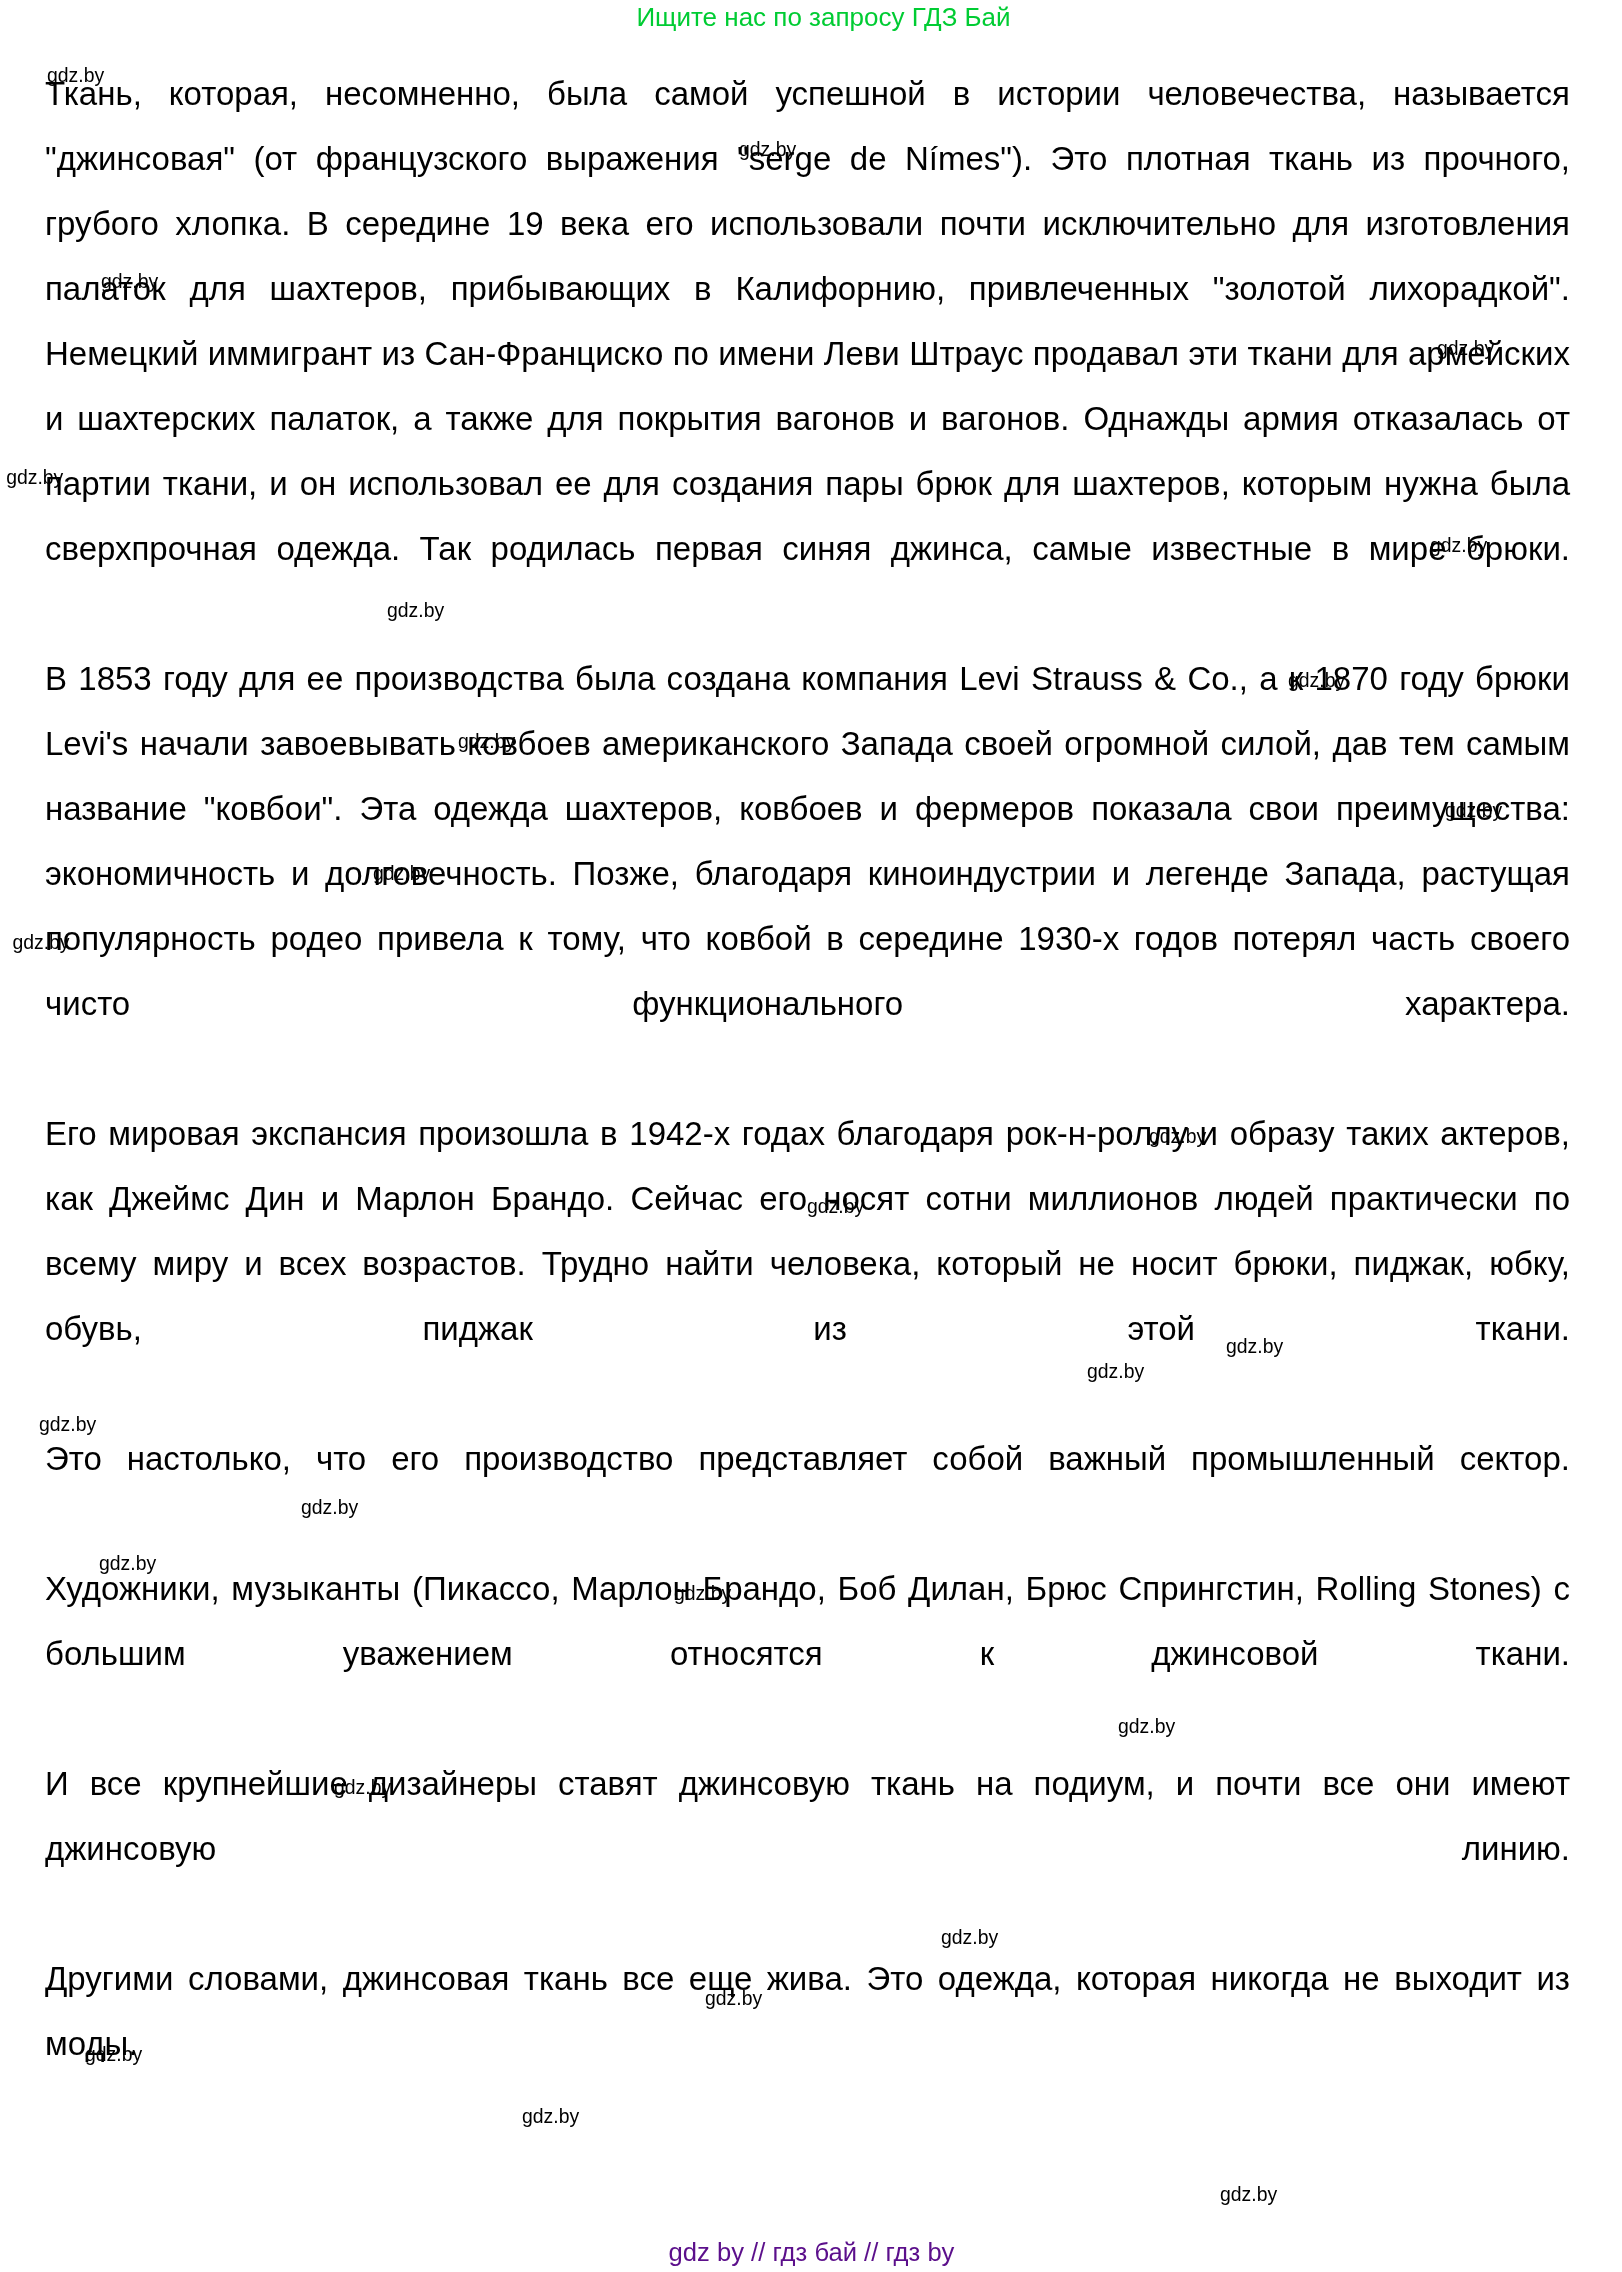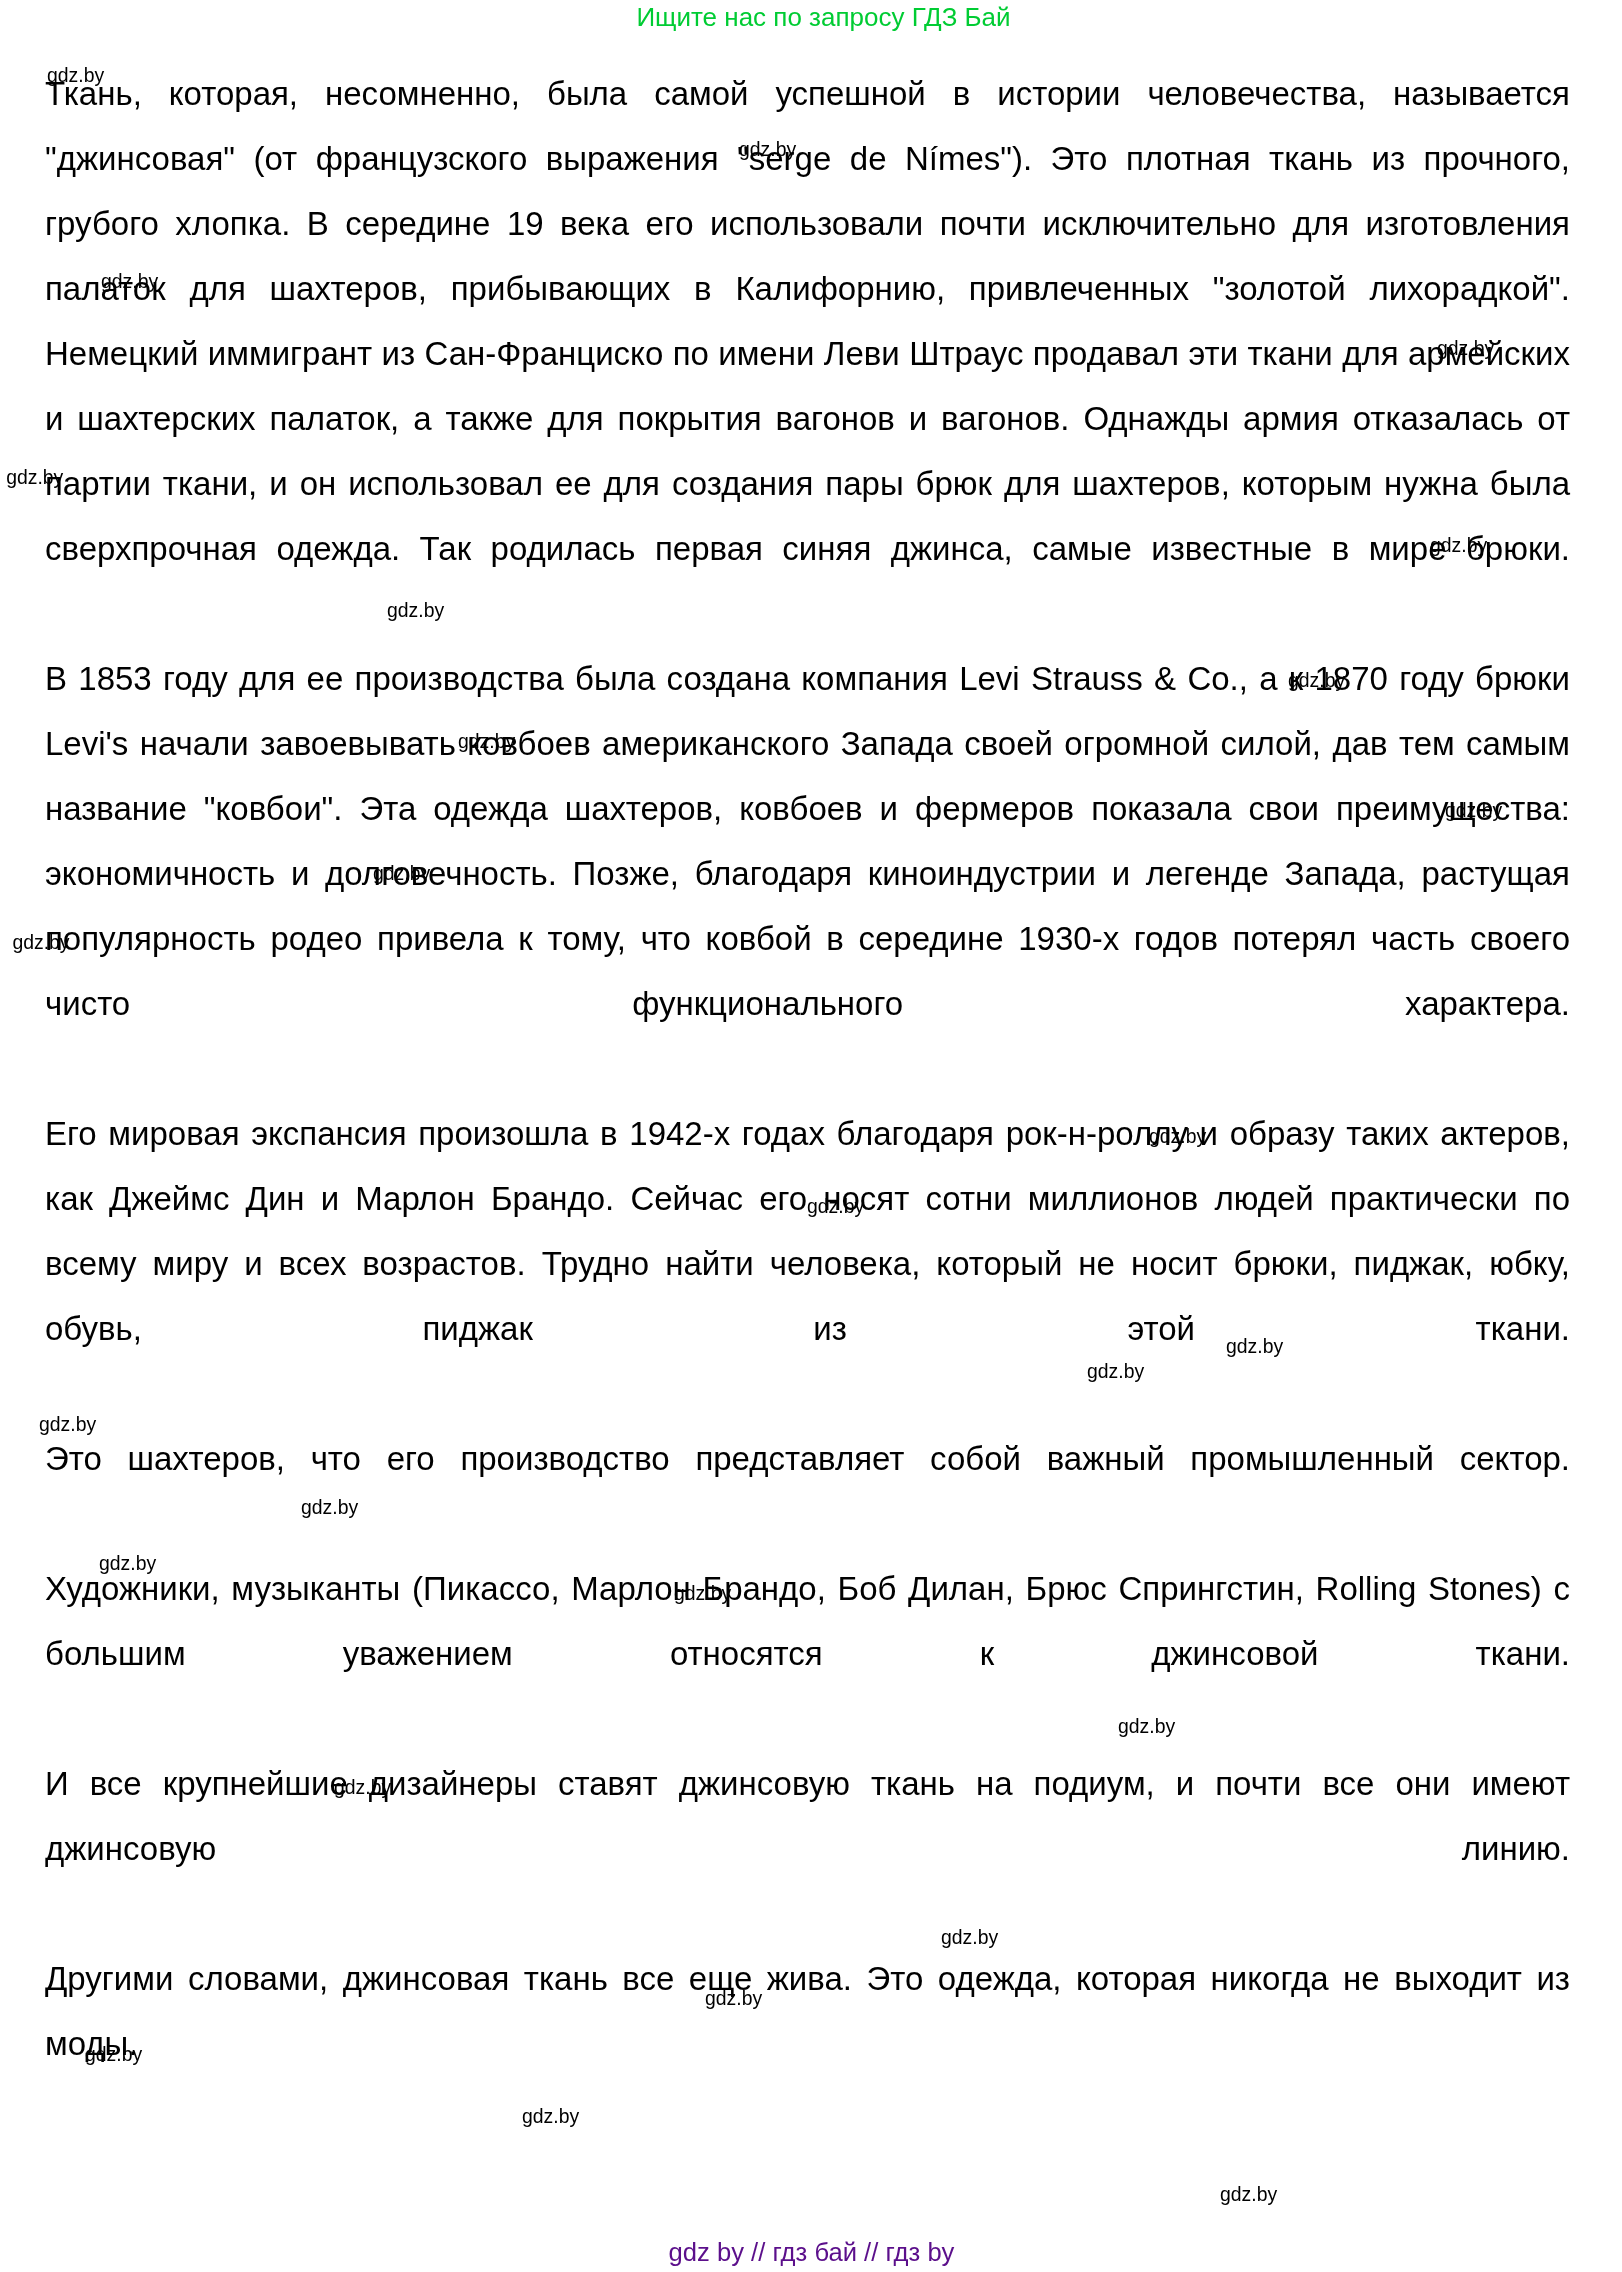--- a/index.html
+++ b/index.html
@@ -84,21 +84,21 @@
 <body>
 
 <div id="page">
 
   <div class="site-header" style="color: rgb(0, 204, 51);">Ищите нас по запросу ГДЗ Бай</div>
 
   <div class="content">
     <p class="para">Ткань, которая, несомненно, была самой успешной в истории человечества, называется "джинсовая" (от французского выражения "serge de Nímes").  Это плотная ткань из прочного, грубого хлопка.  В середине 19 века его использовали почти исключительно для изготовления палаток для шахтеров, прибывающих в Калифорнию, привлеченных "золотой лихорадкой". Немецкий иммигрант из Сан-Франциско по имени Леви Штраус продавал эти ткани для армейских и шахтерских палаток, а также для покрытия вагонов и вагонов. Однажды армия отказалась от партии ткани, и он использовал ее для создания пары брюк для шахтеров, которым нужна была сверхпрочная одежда.  Так родилась первая синяя джинса, самые известные в мире брюки.</p>
     <p class="para">В 1853 году для ее производства была создана компания Levi Strauss &amp; Co., а к 1870 году брюки Levi's начали завоевывать ковбоев американского Запада своей огромной силой, дав тем самым название "ковбои".  Эта одежда шахтеров, ковбоев и фермеров показала свои преимущества: экономичность и долговечность.   Позже, благодаря киноиндустрии и легенде Запада, растущая популярность родео привела к тому, что ковбой в середине 1930-х годов потерял часть своего чисто функционального характера.</p>
     <p class="para">Его мировая экспансия произошла в 1942-х годах благодаря рок-н-роллу и образу таких актеров, как Джеймс Дин и Марлон Брандо. Сейчас его носят сотни миллионов людей практически по всему миру и всех возрастов.  Трудно найти человека, который не носит брюки, пиджак, юбку, обувь, пиджак из этой ткани.</p>
-    <p class="para">Это шахтеров, что его производство представляет собой важный промышленный сектор.</p>
+    <p class="para">Это настолько, что его производство представляет собой важный промышленный сектор.</p>
     <p class="para">Художники, музыканты (Пикассо, Марлон Брандо, Боб Дилан, Брюс Спрингстин, Rolling Stones) с большим уважением относятся к джинсовой ткани.</p>
     <p class="para">И все крупнейшие дизайнеры ставят джинсовую ткань на подиум, и почти все они имеют джинсовую линию.</p>
     <p class="para">Другими словами, джинсовая ткань все еще жива.  Это одежда, которая никогда не выходит из моды.</p>
 
   </div>
 
   <div id="watermark-layer">
       <div class="wm" style="left: 47px; top: 64px;">gdz.by</div>
       <div class="wm" style="left: 739px; top: 138px;">gdz.by</div>
       <div class="wm" style="left: 101px; top: 270px;">gdz.by</div>

